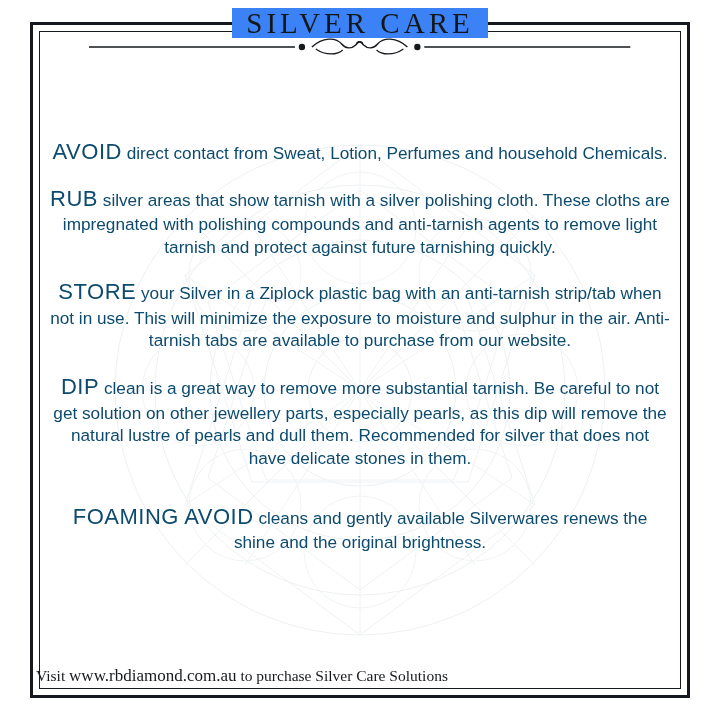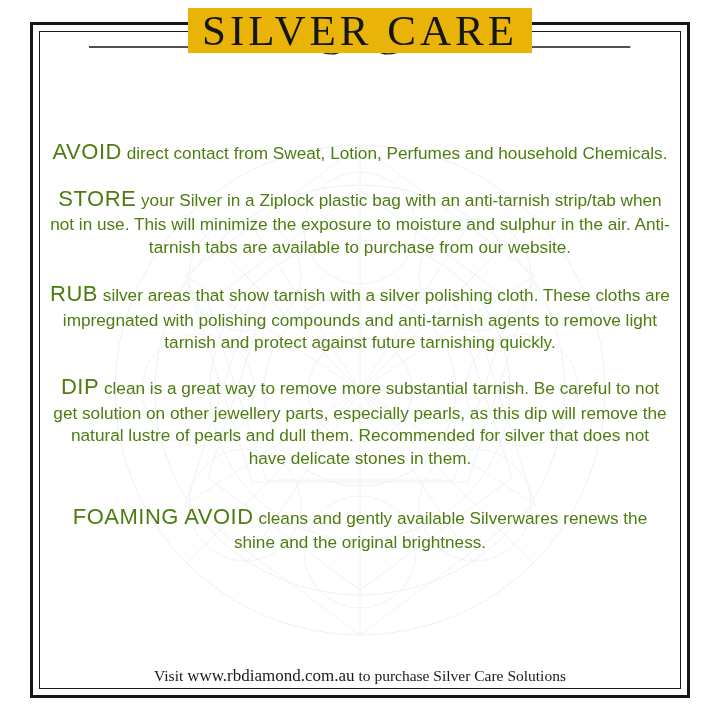--- a/index.html
+++ b/index.html
@@ -60,24 +60,24 @@
   .title-wrap {
     position: absolute;
     left: 0;
     right: 0;
     top: -18px;
     text-align: center;
   }
   .title {
     display: inline-block;
     font-family: "Liberation Serif", serif;
-    font-size: 43px;
+    font-size: 29px;
     letter-spacing: 4px;
     color: #14171a;
-    background: #eab308;
+    background: #3b82f6;
     padding: 0 14px;
     line-height: 1.05;
   }
   .subtitle {
     text-align: center;
     font-family: "Liberation Sans", sans-serif;
     font-size: 25px;
     letter-spacing: 0.6px;
     color: #1b1e22;
     margin-top: 8px;
@@ -93,21 +93,21 @@
   .body {
     position: absolute;
     left: 8px;
     right: 8px;
     top: 112px;
     bottom: 40px;
     text-align: center;
   }
 
   .para {
-    color: #4d7c0f;
+    color: #0c4a6e;
     font-size: 17.2px;
     line-height: 1.30;
     margin: 0 0 16px 0;
     padding: 0 6px;
   }
   .para .kw {
     font-size: 22px;
     letter-spacing: 0.5px;
   }
   .p-avoid { margin-bottom: 18px; }
@@ -115,21 +115,21 @@
   .p-store { margin-bottom: 22px; }
   .p-rub   { margin-bottom: 20px; }
   .p-dip   { margin-bottom: 34px; }
   .p-foam  { margin-bottom: 0; }
 
   .footer {
     position: absolute;
     left: 0;
     right: 0;
     bottom: 8px;
-    text-align: center;
+    text-align: left;
     font-family: "Liberation Serif", serif;
     font-size: 15.5px;
     color: #17191d;
   }
   .footer .url {
     font-size: 17px;
   }
 </style>
 </head>
 <body>
@@ -194,26 +194,26 @@
       <path d="M324 13 C 314 20, 302 19, 297 14" fill="none" stroke="#15181c" stroke-width="1.2"></path>
     </svg>
 
     <div class="body">
 
       <p class="para p-avoid">
         <span class="kw">AVOID</span><span> direct contact from Sweat, Lotion, Perfumes and household Chemicals.</span>
       </p>
 
 
+      <p class="para p-rub">
+        <span class="kw">RUB</span><span> silver areas that show tarnish with a silver polishing cloth. These cloths are impregnated with polishing compounds and anti-tarnish agents to remove light tarnish and protect against future tarnishing quickly.</span>
+      </p>
+
       <p class="para p-store">
         <span class="kw">STORE</span><span>  your Silver in a Ziplock plastic bag with an anti-tarnish strip/tab when not in use. This will minimize the exposure to moisture and sulphur in the air. Anti-tarnish tabs are available to purchase from our website.</span>
-      </p>
-
-      <p class="para p-rub">
-        <span class="kw">RUB</span><span> silver areas that show tarnish with a silver polishing cloth. These cloths are impregnated with polishing compounds and anti-tarnish agents to remove light tarnish and protect against future tarnishing quickly.</span>
       </p>
 
       <p class="para p-dip">
         <span class="kw">DIP</span><span> clean is a great way to remove more substantial tarnish. Be careful to not get solution on other jewellery parts, especially pearls, as this dip will remove the natural lustre of pearls and dull them. Recommended for silver that does not have delicate stones in them.</span>
       </p>
 
       <p class="para p-foam">
         <span class="kw">FOAMING AVOID</span><span> cleans and gently available Silverwares renews the shine and the original brightness.</span>
       </p>
 

